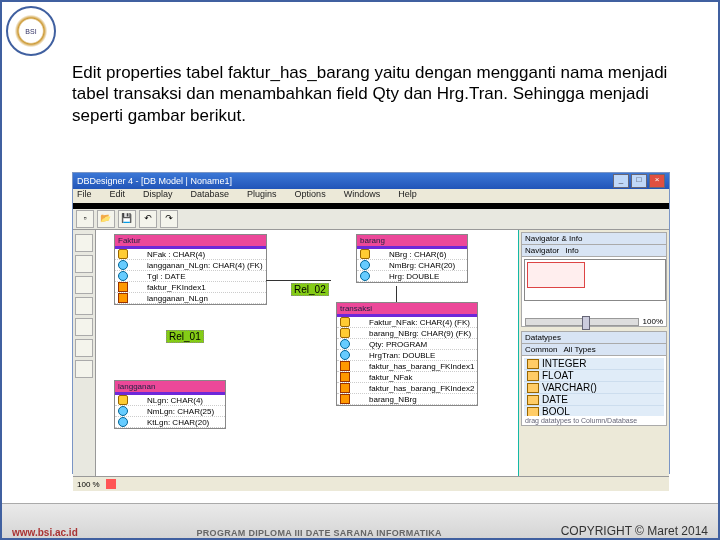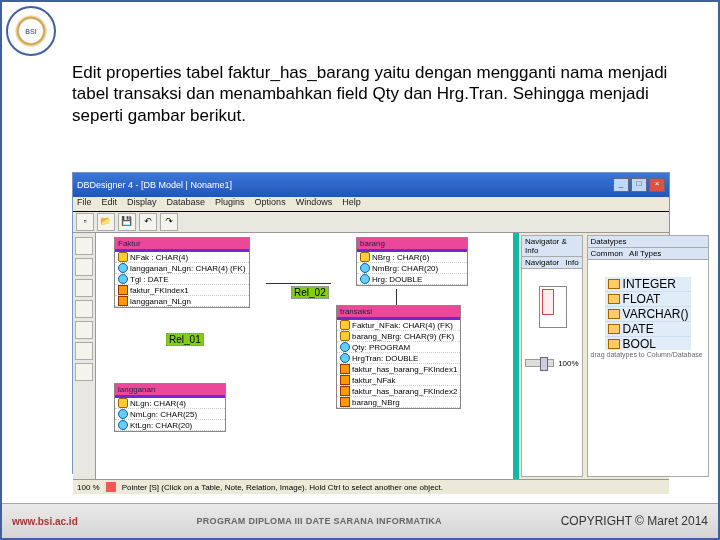--- a/index.html
+++ b/index.html
@@ -1,51 +1,51 @@
 <!DOCTYPE html>
 <html><head>
 <meta charset="utf-8">
 <style>
 body{margin:0;font-family:Arial,sans-serif;font-size:11px;background:#fff;width:720px;height:540px;position:relative;overflow:hidden}
 .slide{width:720px;height:540px;border:2px solid #4060a0;box-sizing:border-box;position:relative}
 .logo-corner{position:absolute;top:4px;left:4px;width:46px;height:46px;border:2px solid #4060a0;border-radius:50%;background:radial-gradient(circle,#fff 35%,#c93 40%,#fff 50%);display:flex;align-items:center;justify-content:center;font-size:7px;color:#336}
 .body-text{position:absolute;top:60px;left:70px;width:600px;font-size:17px;line-height:1.25;color:#000}
 .app{position:absolute;top:170px;left:70px;width:596px;height:300px;border:1px solid #7a95c5;background:#ece9d8;font-size:9px}
-.titlebar{height:24px;background:linear-gradient(#3b77d6,#2255b8);color:#fff;display:flex;align-items:center;padding:0 4px;justify-content:space-between}
+.titlebar{height:16px;background:linear-gradient(#3b77d6,#2255b8);color:#fff;display:flex;align-items:center;padding:0 4px;justify-content:space-between}
 .titlebar .wbtns{display:flex;gap:2px}
 .wbtn{width:14px;height:12px;background:#c0d8f8;border:1px solid #667;font-size:8px;text-align:center;line-height:10px;color:#334}
 .wbtn.cl{background:#e05040;color:#fff}
-.menubar{height:14px;background:#ece9d8;display:flex;gap:10px;padding:0 4px;border-bottom:1px solid #000000}
+.menubar{height:14px;background:#ece9d8;display:flex;gap:18px;padding:0 4px;border-bottom:6px solid #000000}
 .menubar span{color:#222}
 .toolbar{height:20px;background:#e8e8e0;border-bottom:1px solid #999;display:flex;align-items:center;gap:3px;padding:0 3px}
 .tbtn{width:16px;height:16px;border:1px solid #aaa;background:#f4f4ec;font-size:9px;text-align:center;line-height:14px}
 .work{display:flex;height:246px}
 .palette{width:22px;background:#e8e8e0;border-right:1px solid #999;display:flex;flex-direction:column;gap:3px;padding-top:4px;align-items:center}
 .pbtn{width:16px;height:16px;border:1px solid #aaa;background:#f4f4ec}
 .canvas{flex:1;background:#fff;position:relative;overflow:hidden}
 .tbl{position:absolute;border:1px solid #888;background:#fff;font-size:8px;min-width:110px}
 .tbl .th{background:#ec4899;border-bottom:3px solid #6d28d9;padding:1px 3px;font-weight:normal;color:#224}
-.tbl .r{padding:0 3px;border-bottom:1px dotted #ccc;white-space:nowrap;display:flex;align-items:center;gap:2px}
+.tbl .r{padding:0 3px;border-bottom:1px dotted #ccc;white-space:nowrap;display:flex;align-items:center;gap:19px}
 .ki{width:8px;height:8px;display:inline-block;background:#fc3;border:1px solid #960;border-radius:2px}
 .fi{width:8px;height:8px;display:inline-block;background:#6cf;border:1px solid #069;border-radius:50%}
 .di{width:8px;height:8px;display:inline-block;background:#f90;border:1px solid #930}
 .lbl{position:absolute;font-size:10px;background:#84cc16;padding:0 2px;border:1px dotted #888}
 .rel{position:absolute;border-top:1px solid #333}
-.rpanel{width:150px;background:#ece9d8;border-left:6px solid #14b8a6;display:flex;flex-direction:row}
+.rpanel{width:150px;background:#ece9d8;border-left:1px solid #14b8a6;display:flex;flex-direction:column}
 .rpanel .sect{border:1px solid #aaa;margin:2px;background:#fff}
 .sect-h{background:#d8e4f4;padding:1px 3px;font-size:8px;border-bottom:1px solid #aaa;display:flex;gap:6px}
-.sect-b{height:56px;padding:17px;font-size:12px;overflow:hidden}
+.sect-b{height:56px;padding:2px;font-size:10px;overflow:hidden}
 .mini{border:1px solid #888;background:#fff;width:100%;height:40px;position:relative}
-.zoom-row{display:flex;align-items:flex-start;gap:4px;font-size:8px;padding:0 3px}
+.zoom-row{display:flex;align-items:flex-end;gap:4px;font-size:8px;padding:0 3px}
 .zslider{flex:1;height:6px;background:#ddd;border:1px solid #999;position:relative}
 .zslider::after{content:"";position:absolute;left:50%;top:-3px;width:6px;height:12px;background:#ccd;border:1px solid #667}
 .dtlist .it{padding:0 3px;display:flex;align-items:center;gap:3px;background:#e0ecf8;border-bottom:1px solid #cde}
 .dtlist .it .ic{width:10px;height:8px;background:#fc6;border:1px solid #960}
 .status{height:14px;border-top:1px solid #999;background:#ece9d8;display:flex;align-items:center;gap:6px;font-size:8px;padding:0 4px}
-.footer{position:absolute;bottom:0;left:0;right:0;height:34px;background:linear-gradient(#eaeaea,#d5d5d5);border-top:1px solid #aaa;display:flex;align-items:center;justify-content:space-between;padding:0 10px;font-size:10px}
+.footer{position:absolute;bottom:0;left:0;right:0;height:34px;background:linear-gradient(#eaeaea,#d5d5d5);border-top:1px solid #aaa;display:flex;align-items:flex-end;justify-content:space-between;padding:0 10px;font-size:10px}
 .footer .l{color:#a33;font-weight:bold}
 .footer .c{color:#666;font-weight:bold;font-size:9px;letter-spacing:.3px}
 .footer .r{color:#333;font-size:12px}
 </style>
 </head>
 <body>
 
 <div class="slide">
   <div class="logo-corner">BSI</div>
   <div class="body-text">Edit properties tabel faktur_has_barang yaitu dengan mengganti nama menjadi tabel transaksi dan menambahkan field Qty dan Hrg.Tran. Sehingga menjadi seperti gambar berikut.</div>
@@ -241,21 +241,20 @@
               </div>
           </div>
           <div style="font-size:7px;padding:1px 3px;color:#667">drag datatypes to Column/Database</div>
         </div>
       </div>
     </div>
 
     <div class="status">
       <span>100 %</span>
       <span style="width:10px;height:10px;background:#f55;display:inline-block"></span>
-      <span>Pointer [S] (Click on a Table, Note, Relation, Image). Hold Ctrl to select another one object.</span>
     </div>
   </div>
 
   <div class="footer">
     <span class="l">www.bsi.ac.id</span>
     <span class="c">PROGRAM DIPLOMA III DATE SARANA INFORMATIKA</span>
     <span class="r">COPYRIGHT © Maret 2014</span>
   </div>
 </div>
 

